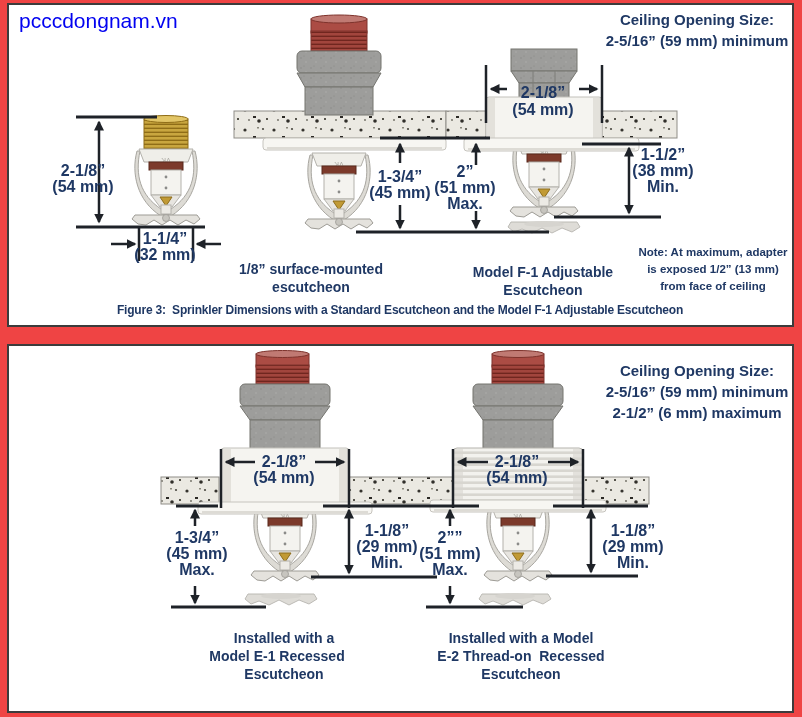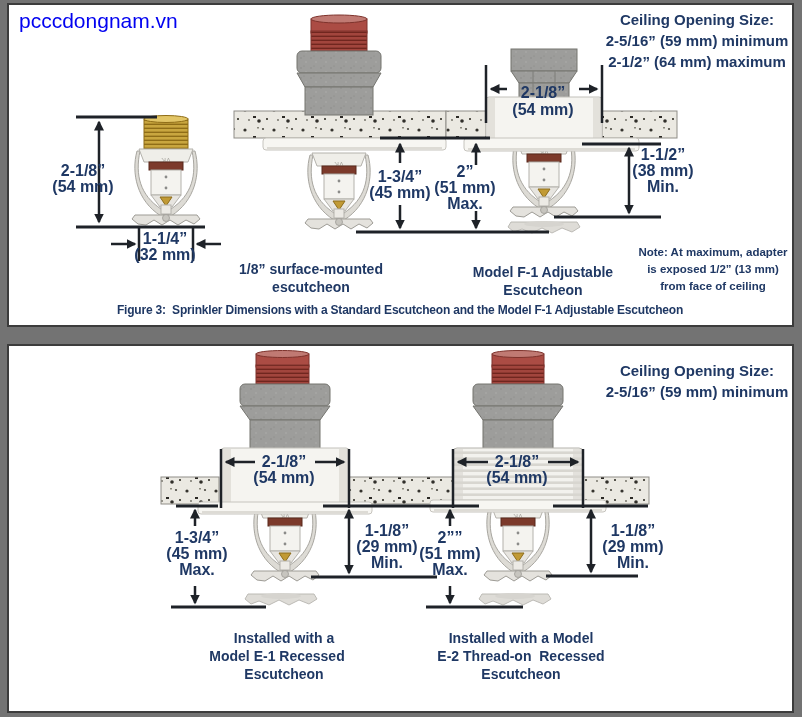--- a/index.html
+++ b/index.html
@@ -1,16 +1,16 @@
 <!DOCTYPE html>
 <html><head>
 <meta charset="utf-8">
 <style>
   html,body{margin:0;padding:0;background:#ffffff;}
-  .page{position:relative;width:802px;height:717px;background:#737373;overflow:hidden;}
+  .page{position:relative;width:802px;height:717px;background:#ef4444;overflow:hidden;}
   .panel{position:absolute;box-sizing:border-box;border:2px solid #3c3c3c;background:#fff;}
   #p1{left:7px;top:3px;width:787px;height:324px;}
   #p2{left:7px;top:344px;width:787px;height:369px;}
   .panel svg{position:absolute;left:0;top:0;}
   .t{position:absolute;font-family:"Liberation Sans",sans-serif;font-weight:bold;color:#1f3864;
      transform:translateX(-50%);white-space:pre;line-height:1.12;}
   .dim{font-size:16px;}
   .cap{font-size:14px;}
   .ceil{font-size:15px;}
   .note{font-size:11.5px;}
@@ -149,21 +149,20 @@
         <line x1="573" y1="139" x2="652" y2="139" stroke-width="3"></line>
         <line x1="545" y1="212" x2="652" y2="212" stroke-width="3"></line>
         <line x1="620" y1="143" x2="620" y2="208" stroke-width="2.5" marker-start="url(#ah)" marker-end="url(#ah)"></line>
       </g>
     </svg>
 
     <div class="wm">pcccdongnam.vn</div>
 
     <div class="t ceil" style="left:688px;top:7px">Ceiling Opening Size:</div>
     <div class="t ceil" style="left:688px;top:28px">2-5/16” (59 mm) minimum</div>
-    <div class="t ceil" style="left:688px;top:49px">2-1/2” (64 mm) maximum</div>
 
     <div class="t dim" style="left:74px;top:157px">2-1/8”</div>
     <div class="t dim" style="left:74px;top:173px">(54 mm)</div>
     <div class="t dim" style="left:156px;top:225px">1-1/4”</div>
     <div class="t dim" style="left:156px;top:241px">(32 mm)</div>
     <div class="t dim" style="left:391px;top:163px">1-3/4”</div>
     <div class="t dim" style="left:391px;top:179px">(45 mm)</div>
     <div class="t dim" style="left:534px;top:79px">2-1/8”</div>
     <div class="t dim" style="left:534px;top:96px">(54 mm)</div>
     <div class="t dim" style="left:456px;top:158px">2”</div>
@@ -260,20 +259,21 @@
         <line x1="441" y1="180" x2="441" y2="164" stroke-width="2.5" marker-end="url(#ah)"></line>
         <line x1="441" y1="240" x2="441" y2="257" stroke-width="2.5" marker-end="url(#ah)"></line>
         <line x1="417" y1="261" x2="514" y2="261" stroke-width="3"></line>
         <line x1="582" y1="164" x2="582" y2="226" stroke-width="2.5" marker-start="url(#ah)" marker-end="url(#ah)"></line>
         <line x1="537" y1="230" x2="629" y2="230" stroke-width="3"></line>
       </g>
     </svg>
 
     <div class="t ceil" style="left:688px;top:17px">Ceiling Opening Size:</div>
     <div class="t ceil" style="left:688px;top:38px">2-5/16” (59 mm) minimum</div>
+    <div class="t ceil" style="left:688px;top:59px">2-1/2” (6 mm) maximum</div>
 
     <div class="t dim" style="left:275px;top:107px">2-1/8”</div>
     <div class="t dim" style="left:275px;top:123px">(54 mm)</div>
     <div class="t dim" style="left:508px;top:107px">2-1/8”</div>
     <div class="t dim" style="left:508px;top:123px">(54 mm)</div>
 
     <div class="t dim" style="left:188px;top:183px">1-3/4”</div>
     <div class="t dim" style="left:188px;top:199px">(45 mm)</div>
     <div class="t dim" style="left:188px;top:215px">Max.</div>
     <div class="t dim" style="left:378px;top:176px">1-1/8”</div>

